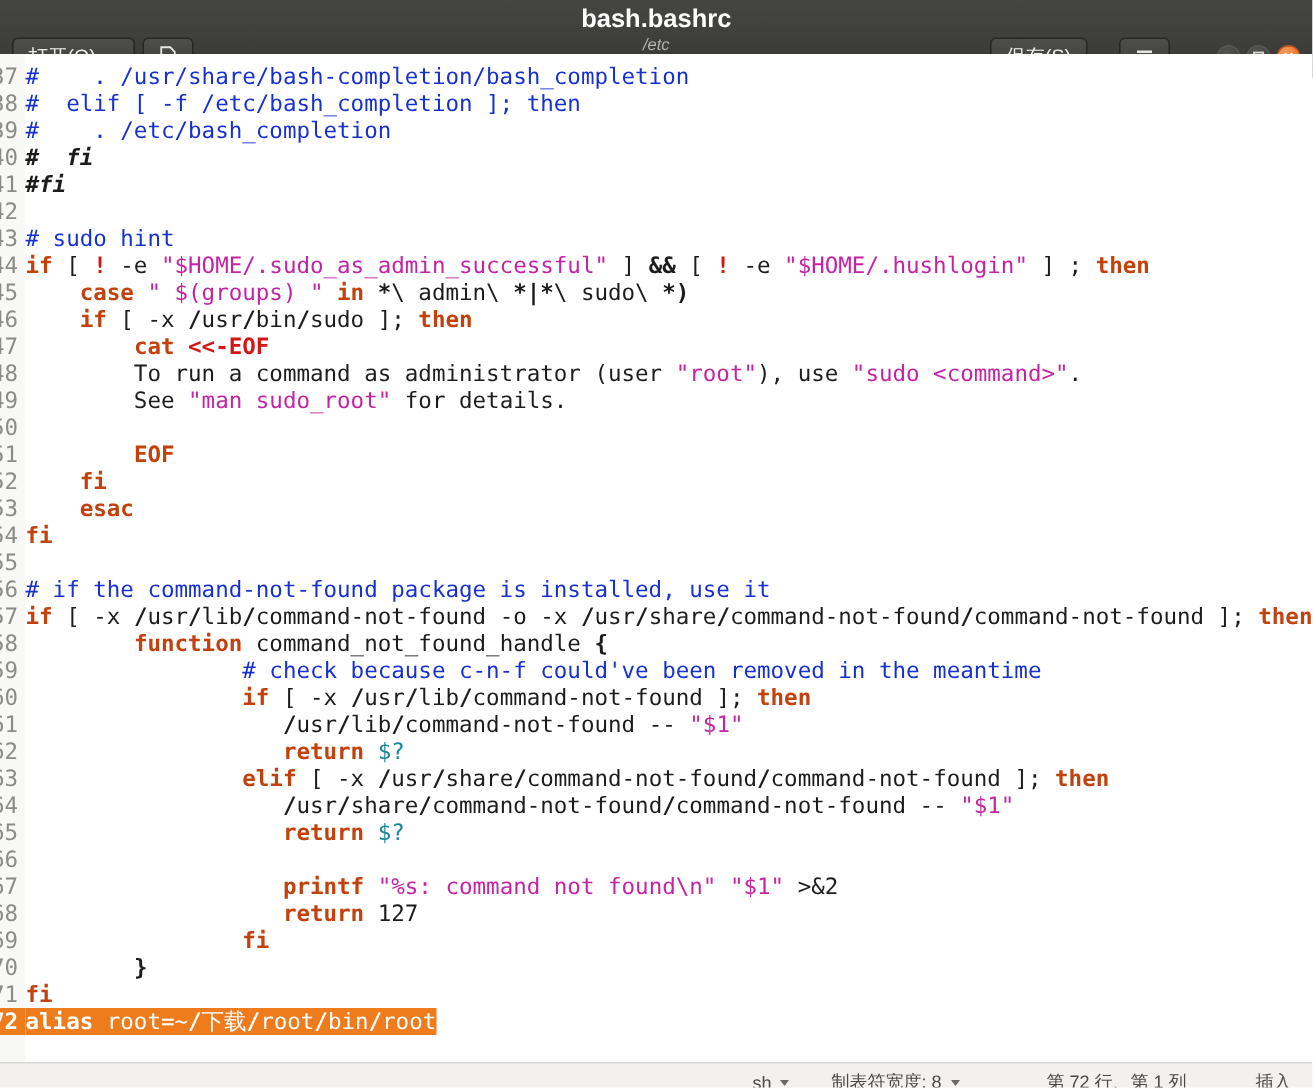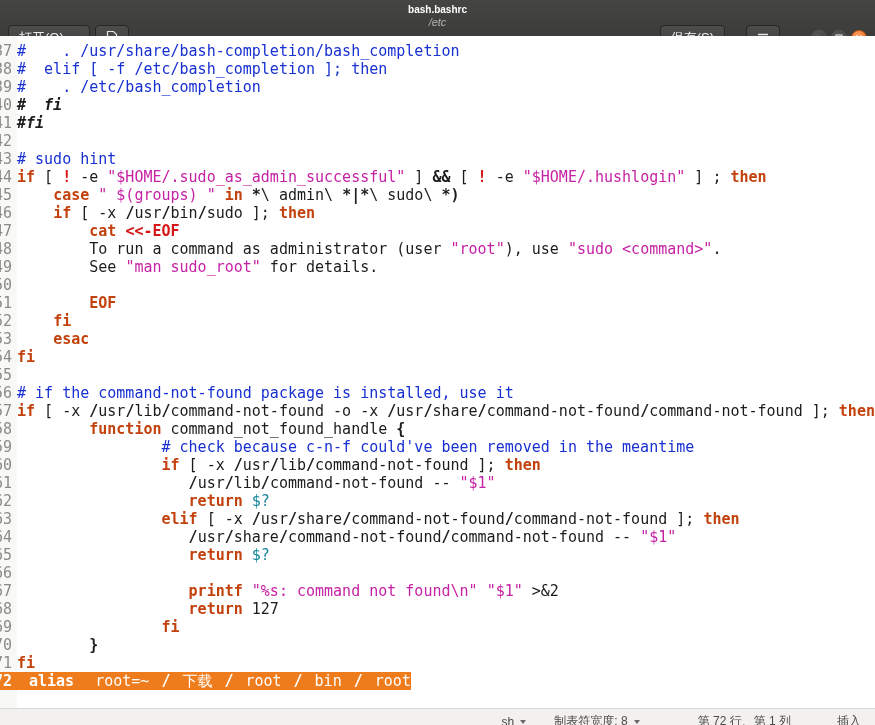--- a/index.html
+++ b/index.html
@@ -19,21 +19,21 @@
     height:26px;box-sizing:border-box;
     background:linear-gradient(#4d4d4b,#3d3d3b);
     border:1px solid #272725;border-radius:4px;
     color:#eeeeec;font:13px "Liberation Sans",sans-serif;
     padding:0 10px;display:inline-flex;align-items:center;gap:7px;
   }
   .hbtn.icon{padding:0 8px;}
   .caret{width:0;height:0;border-left:4px solid transparent;border-right:4px solid transparent;border-top:4px solid #cfcfcd;}
   .caret.dark{border-top-color:#68686a;border-left-width:3px;border-right-width:3px;}
   .hb-title{position:absolute;left:50%;top:4px;transform:translateX(-50%);text-align:center;line-height:1.1;}
-  .t1{font-weight:bold;font-size:10px;color:#ffffff;}
+  .t1{font-weight:bold;font-size:17px;color:#ffffff;}
   .t2{font-size:11px;color:#b2b2b0;margin-top:1px;font-style:italic;}
   .hb-right{margin-left:auto;display:flex;align-items:center;gap:21px;}
   .winbtns{display:flex;align-items:center;gap:4px;margin-left:10px;}
   .winbtn{
     width:16px;height:16px;border-radius:50%;padding:0;
     background:radial-gradient(circle at 40% 32%,#565654,#3a3a38);
     border:1px solid #58585a;display:inline-flex;align-items:center;justify-content:center;
   }
   .winbtn.close{background:radial-gradient(circle at 38% 30%,#f89a5c,#ee6a14);border-color:#c2551c;}
   
@@ -47,21 +47,21 @@
     font-family:"DejaVu Sans Mono",monospace;font-size:15px;line-height:18px;
     white-space:pre;
   }
   .ln{
     flex:0 0 30px;box-sizing:border-box;margin-left:-13px;padding-right:5px;
     text-align:right;color:#8b8b89;
   }
   .code{flex:0 0 auto;}
   .line.selected .ln{background:#ef7c1c;color:#ffffff;font-weight:bold;}
   .line.selected .code{background:#ef7c1c;}
-  .line.selected .code span{color:#ffffff !important;margin-left:12px;}
+  .line.selected .code span{color:#ffffff !important;}
   
   .p{color:#1c1c1c;}
   .c{color:#1730d2;}
   .k{color:#c2410c;font-weight:bold;}
   .s{color:#c622a4;}
   .r{color:#d61616;font-weight:bold;}
   .o{color:#1c1c1c;font-weight:bold;}
   .v{color:#17879c;}
   .d{color:#1c1c1c;font-weight:bold;font-style:italic;}
   

